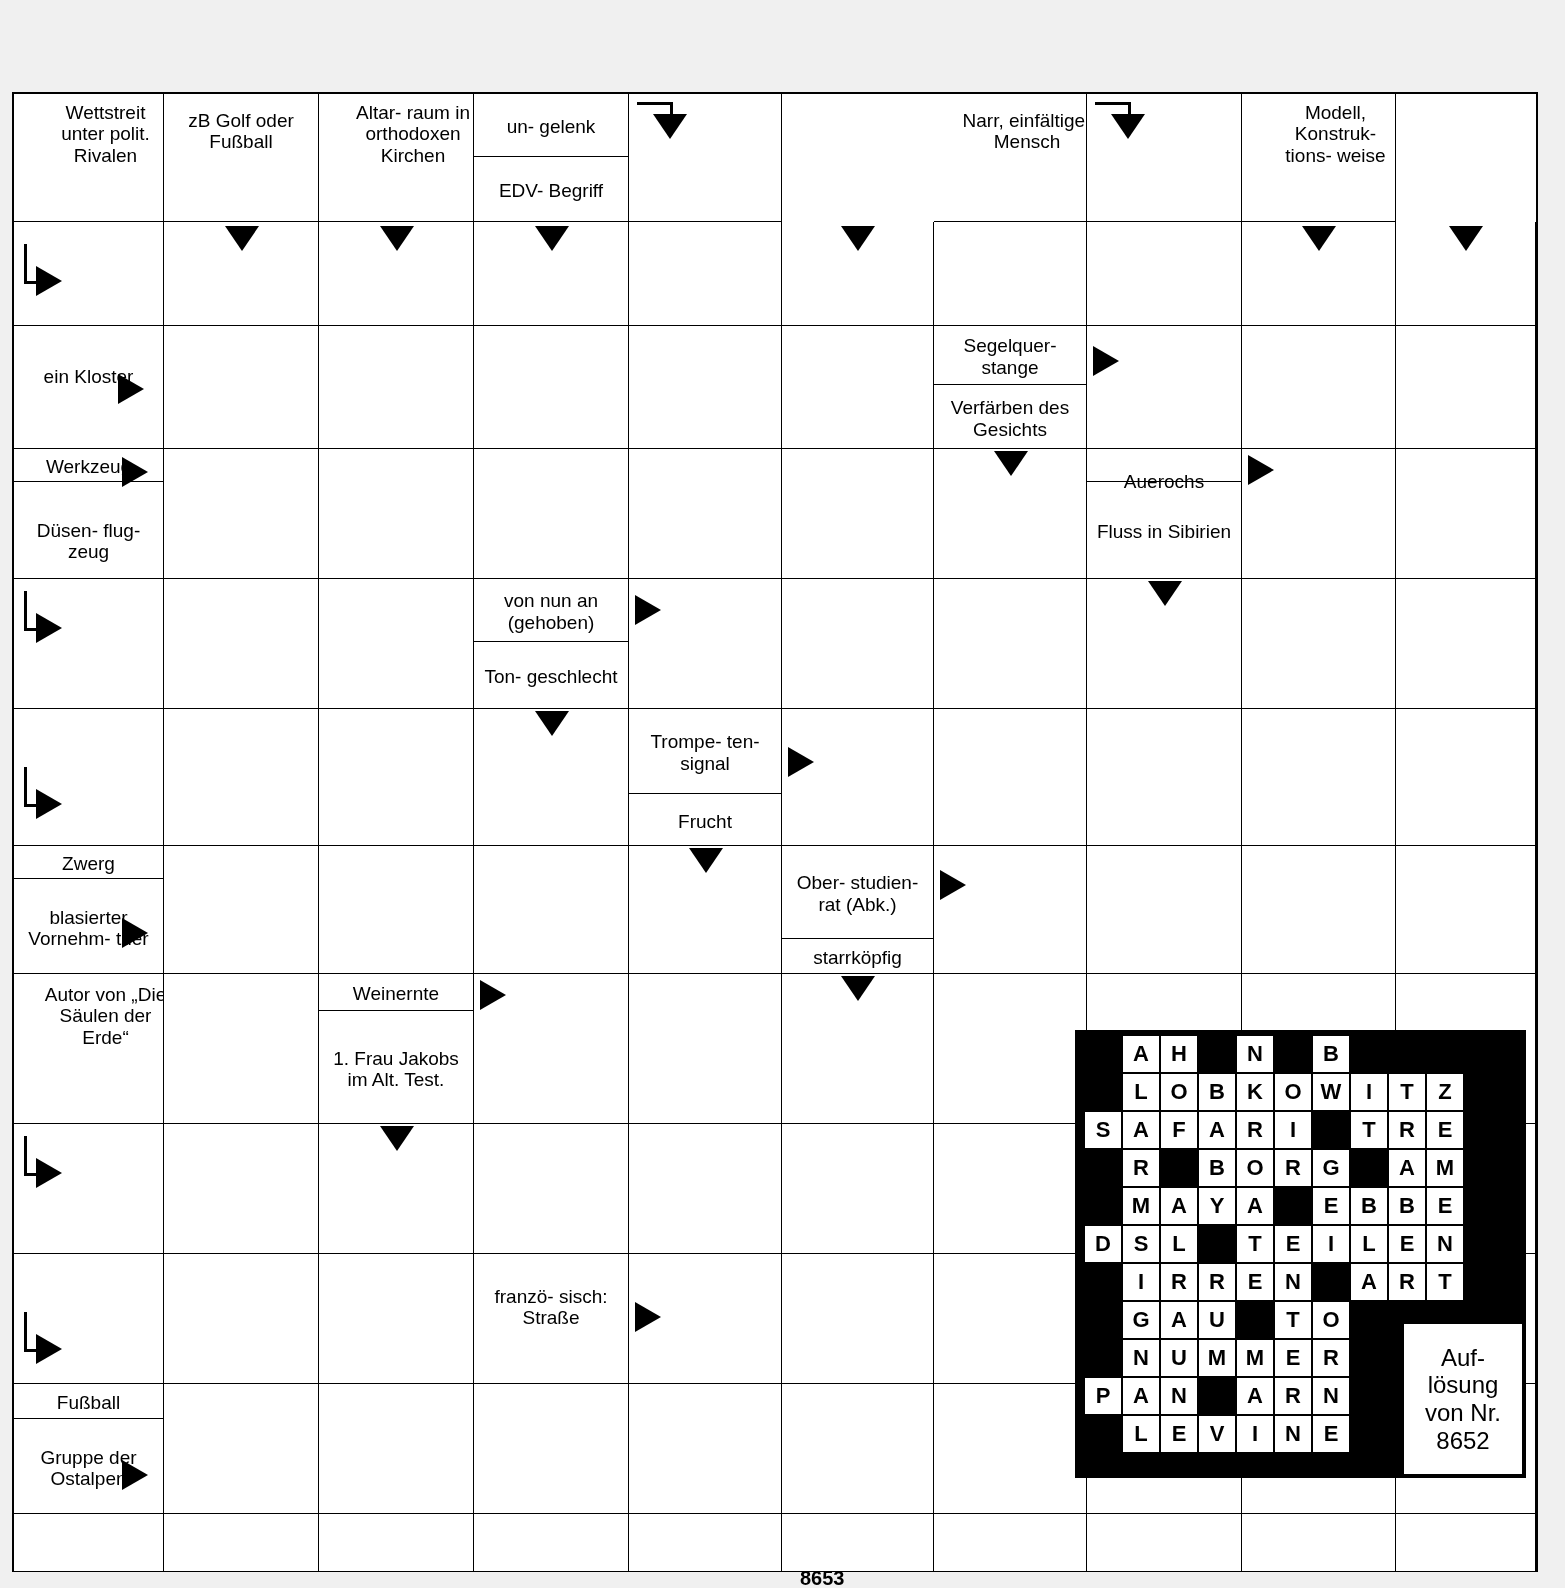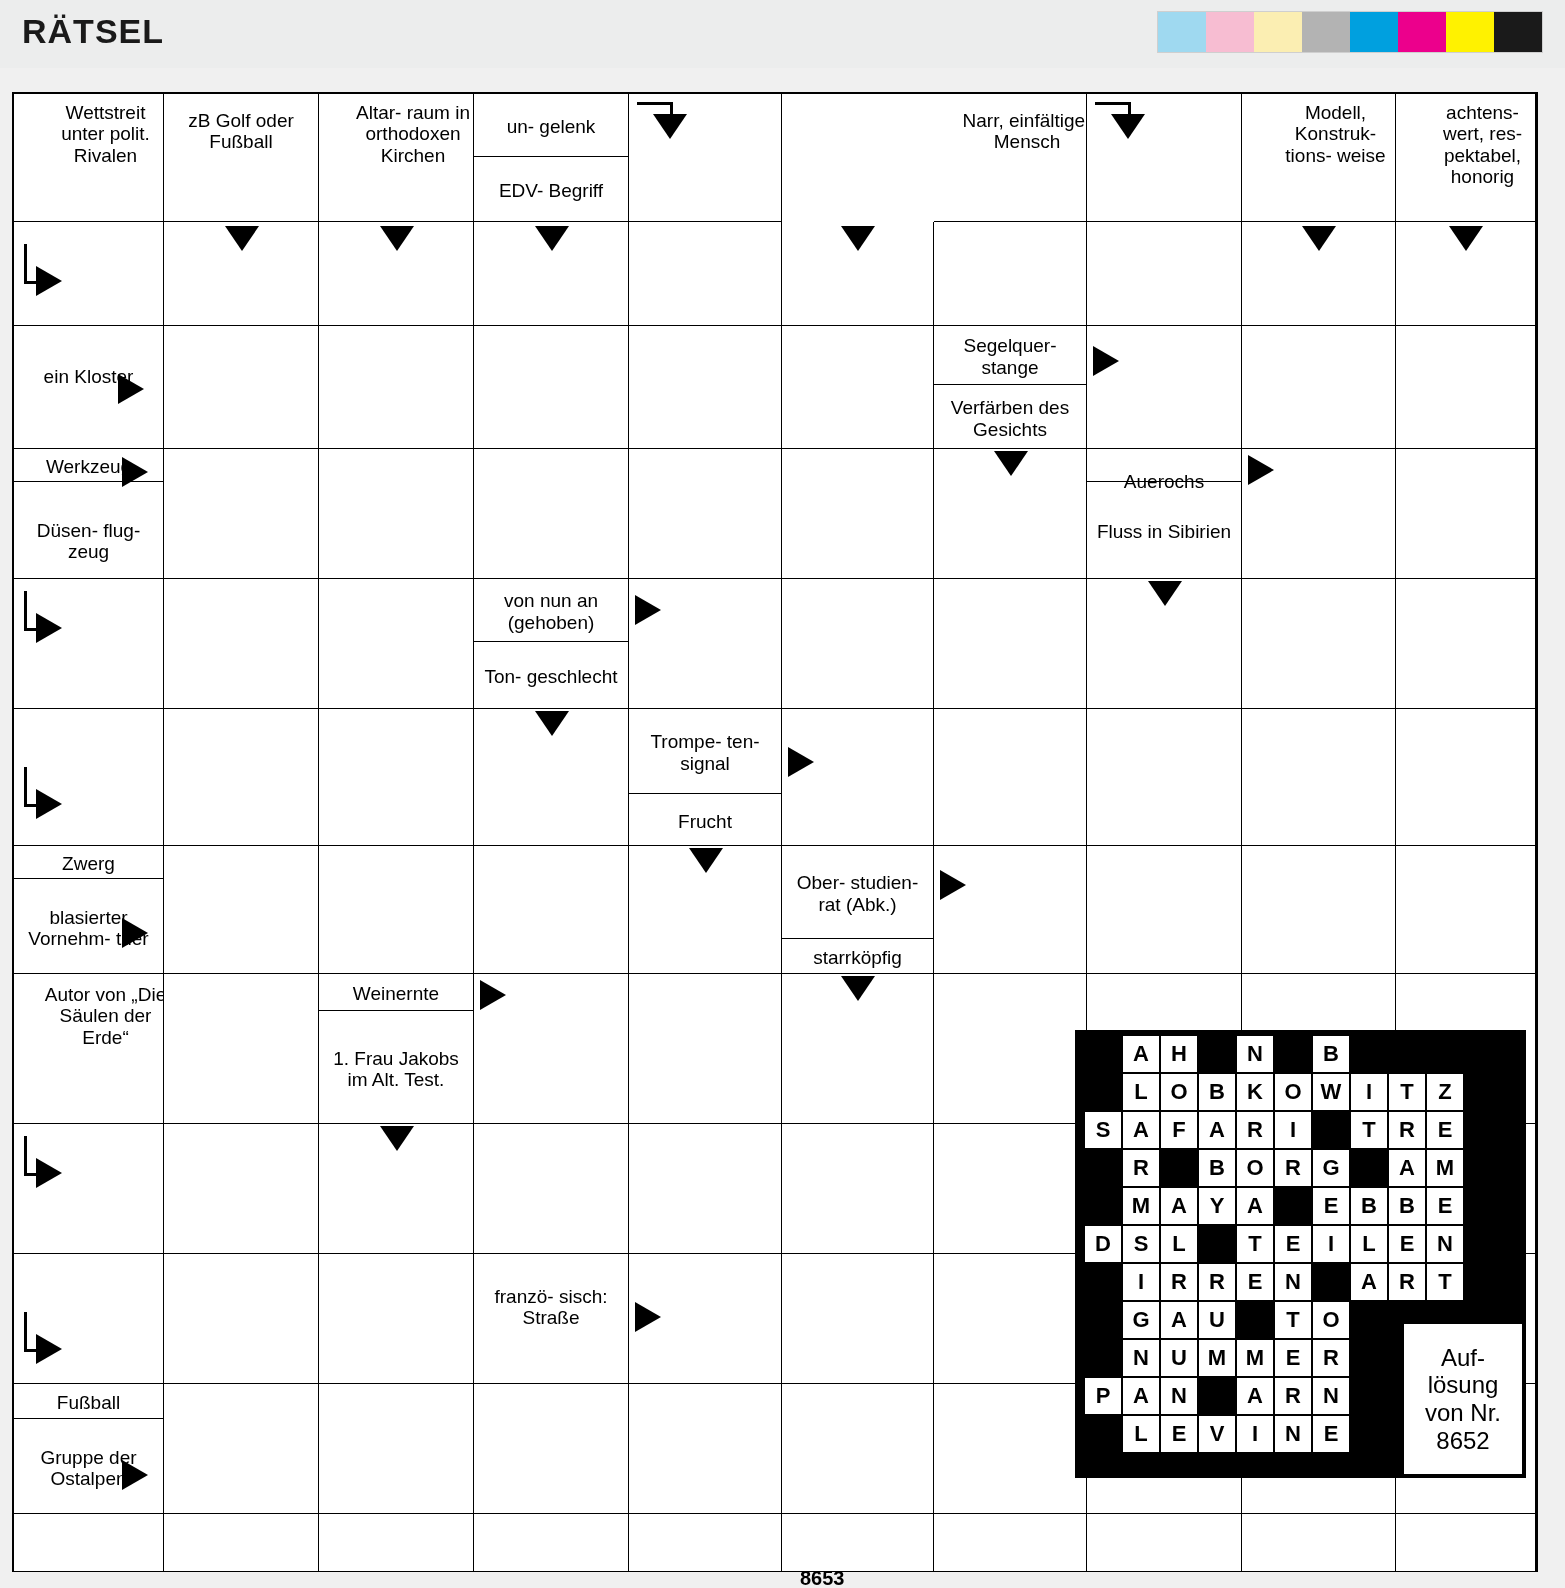--- a/index.html
+++ b/index.html
@@ -102,33 +102,20 @@
   #puzzlenum{
     position:absolute;left:800px;bottom:-2px;
     font-size:20px;font-weight:bold;color:#000;
   }
 </style>
 </head>
 <body>
 
 <div id="page">
 
-  <div id="header">
-    <div id="title">RÄTSEL</div>
-    <div id="colorbar">
-        <span style="background: rgb(159, 217, 240);"></span>
-        <span style="background: rgb(247, 189, 210);"></span>
-        <span style="background: rgb(251, 238, 178);"></span>
-        <span style="background: rgb(179, 179, 179);"></span>
-        <span style="background: rgb(0, 160, 223);"></span>
-        <span style="background: rgb(236, 0, 140);"></span>
-        <span style="background: rgb(255, 242, 0);"></span>
-        <span style="background: rgb(26, 26, 26);"></span>
-      </div>
-  </div>
 
   <div id="grid">
       <div class="cell" style="left: 0px; top: 0px; width: 150px; height: 128px;">
         <div class="clue left" style="padding-top: 8px;">Wettstreit unter polit. Rivalen</div>
       </div>
       <div class="cell" style="left: 150px; top: 0px; width: 155px; height: 128px;">
         <div class="clue" style="padding-top: 16px;">zB Golf oder Fußball</div>
       </div>
       <div class="cell" style="left: 305px; top: 0px; width: 155px; height: 128px;">
         <div class="clue left" style="padding-top: 8px;">Altar- raum in orthodoxen Kirchen</div>
@@ -137,23 +124,20 @@
         <div class="half clue" style="top: 0px; height: 62px; display: flex; align-items: center; justify-content: center;">un- gelenk</div>
         <div class="half clue sub" style="top: 62px; height: 66px; display: flex; align-items: center; justify-content: center;">EDV- Begriff</div>
       </div>
       <div class="cell" style="left: 615px; top: 0px; width: 153px; height: 128px;"></div>
       <div class="cell" style="left: 920px; top: 0px; width: 153px; height: 128px;">
         <div class="clue left" style="padding-top: 16px;">Narr, einfältiger Mensch</div>
       </div>
       <div class="cell" style="left: 1073px; top: 0px; width: 155px; height: 128px;"></div>
       <div class="cell" style="left: 1228px; top: 0px; width: 154px; height: 128px;">
         <div class="clue left" style="padding-top: 8px;">Modell, Konstruk- tions- weise</div>
-      </div>
-      <div class="cell" style="left: 1382px; top: 0px; width: 140px; height: 128px;">
-        <div class="clue left" style="padding-top: 8px;">achtens- wert, res- pektabel, honorig</div>
       </div>
       <div class="cell" style="left: 0px; top: 128px; width: 150px; height: 104px;"></div>
       <div class="cell" style="left: 150px; top: 128px; width: 155px; height: 104px;"></div>
       <div class="cell" style="left: 305px; top: 128px; width: 155px; height: 104px;"></div>
       <div class="cell" style="left: 460px; top: 128px; width: 155px; height: 104px;"></div>
       <div class="cell" style="left: 615px; top: 128px; width: 153px; height: 104px;"></div>
       <div class="cell" style="left: 768px; top: 128px; width: 152px; height: 104px;"></div>
       <div class="cell" style="left: 920px; top: 128px; width: 153px; height: 104px;"></div>
       <div class="cell" style="left: 1073px; top: 128px; width: 155px; height: 104px;"></div>
       <div class="cell" style="left: 1228px; top: 128px; width: 154px; height: 104px;"></div>

